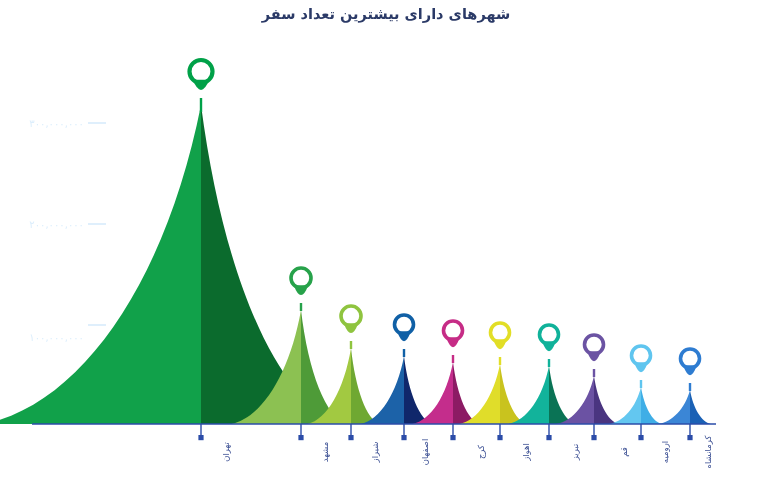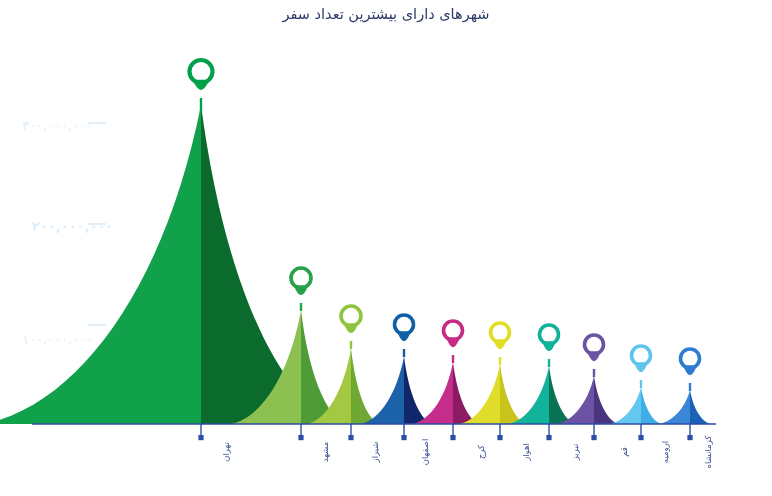--- a/index.html
+++ b/index.html
@@ -10,31 +10,31 @@
     font-family:"DejaVu Sans","Liberation Sans",sans-serif;
     overflow:hidden;
     position:relative;
   }
   #chart-root{position:absolute;inset:0;}
   .chart-title{
     position:absolute;
     top:6px;left:0;right:0;
     text-align:center;
     font-size:14.5px;
-    font-weight:normal;
+    font-weight:bold;
     color:#2b3a67;
     letter-spacing:0;
     direction:rtl;
     user-select:none;
   }
   .plot{position:absolute;left:0;top:0;width:772px;height:496px;}
   svg.plot-svg{position:absolute;left:0;top:0;display:block;}
   .ytick-label{
     position:absolute;
-    font-size:13px;
+    font-size:10px;
     color:#dceefc;
     direction:ltr;
     white-space:nowrap;
     text-align:right;
     user-select:none;
   }
   .xtick-label{
     position:absolute;
     font-size:8.5px;
     color:#3b4f93;
@@ -231,21 +231,21 @@
         <line x1="641" y1="424" x2="641" y2="436" stroke="#2B4CA8" stroke-width="1.4"></line>
         <rect x="638.4" y="435" width="5.2" height="5.2" fill="#2B4CA8"></rect>
         <line x1="690" y1="424" x2="690" y2="436" stroke="#2B4CA8" stroke-width="1.4"></line>
         <rect x="687.4" y="435" width="5.2" height="5.2" fill="#2B4CA8"></rect>
         <line x1="88" y1="325" x2="106" y2="325" stroke="#dceefc" stroke-width="1.8"></line>
         <line x1="88" y1="224" x2="106" y2="224" stroke="#dceefc" stroke-width="1.8"></line>
         <line x1="88" y1="123" x2="106" y2="123" stroke="#dceefc" stroke-width="1.8"></line>
       </svg>
     <div id="ytick-layer">
         <div class="ytick-label" style="left: 22px; width: 62px; top: 332px;">۱۰۰,۰۰۰,۰۰۰</div>
-        <div class="ytick-label" style="left: 32px; width: 62px; top: 219px; font-weight: bold;">۲۰۰,۰۰۰,۰۰۰</div>
+        <div class="ytick-label" style="left: 22px; width: 62px; top: 219px;">۲۰۰,۰۰۰,۰۰۰</div>
         <div class="ytick-label" style="left: 22px; width: 62px; top: 118px;">۳۰۰,۰۰۰,۰۰۰</div>
       </div>
     <div id="xtick-layer">
         <div class="xlab-wrap" style="left: 166px; top: 446px;">
           <span class="xtick-label" style="position: static;">تهران</span>
         </div>
         <div class="xlab-wrap" style="left: 266px; top: 446px;">
           <span class="xtick-label" style="position: static;">مشهد</span>
         </div>
         <div class="xlab-wrap" style="left: 316px; top: 446px;">

